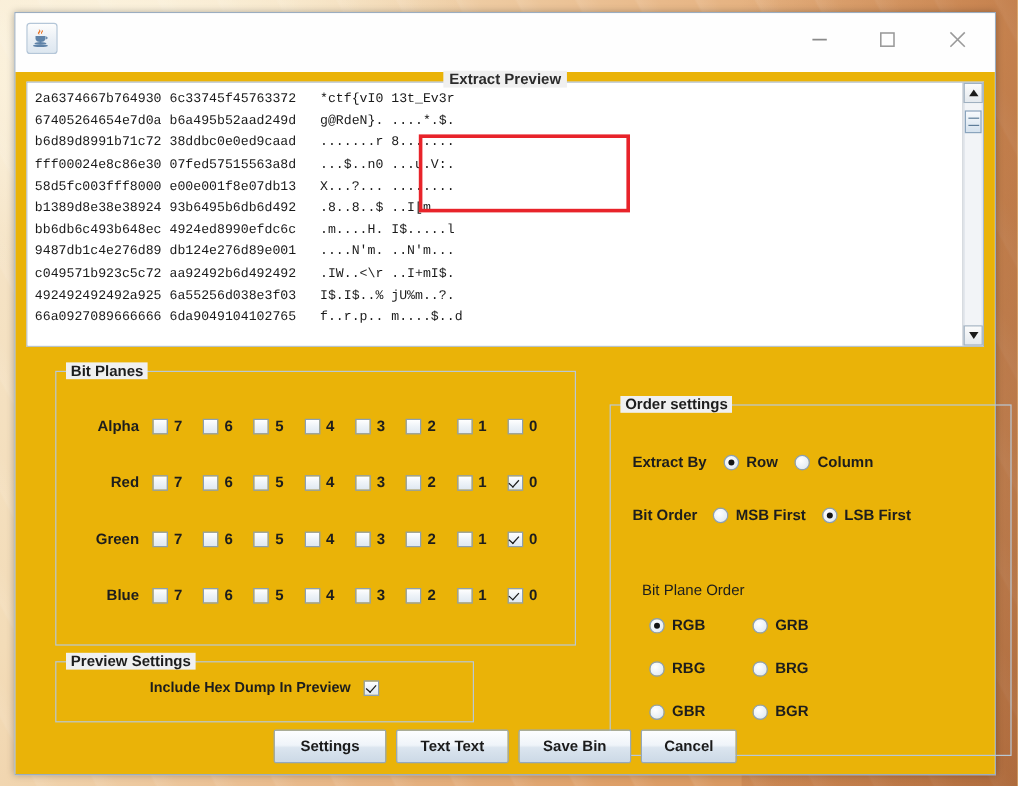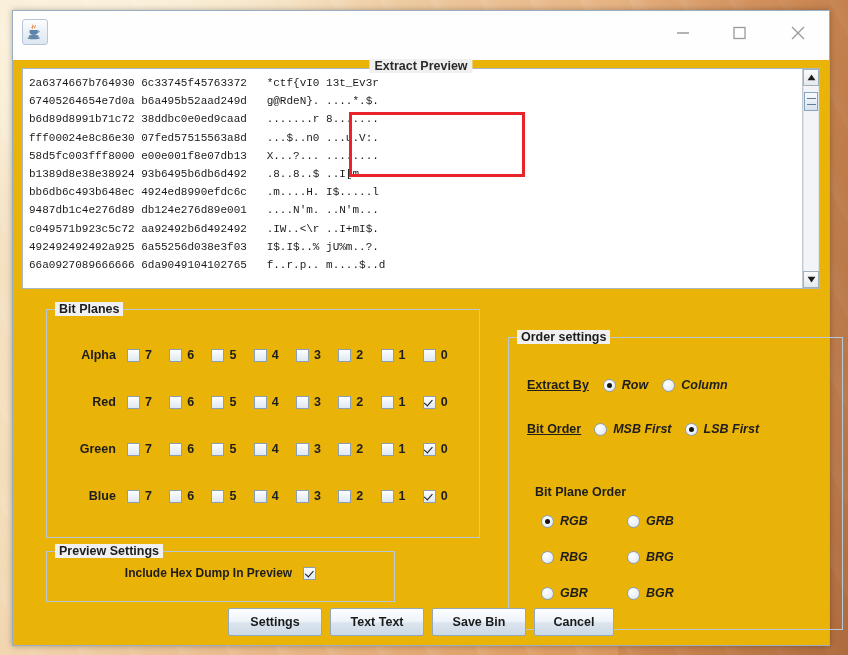--- a/index.html
+++ b/index.html
@@ -214,28 +214,28 @@
     background: radial-gradient(circle at 38% 34%, #ffffff 0%, #eaf0f6 58%, #d6e0ea 100%);
     box-sizing: border-box;
     display: flex; align-items: center; justify-content: center;
     flex: none;
   }
   .rdo.checked::after {
     content: ""; display: block;
     width: 5px; height: 5px; border-radius: 50%;
     background: #151515;
   }
-  .opt { display: flex; align-items: center; gap: 6px; font-style: italic; }
+  .opt { display: flex; align-items: center; gap: 6px; }
   .opt .otext { font-size: 12.5px; font-weight: bold; color: #1d1d1d; white-space: nowrap; }
 
-  .row-label { font-size: 12.5px; font-weight: bold; color: #1d1d1d; white-space: nowrap; text-decoration: underline; }
+  .row-label { font-size: 12.5px; font-weight: bold; color: #1d1d1d; white-space: nowrap; }
 
   #os-extract { position: absolute; left: 18px; top: 40px; display: flex; align-items: center; gap: 14px; }
   #os-bitorder { position: absolute; left: 18px; top: 84px; display: flex; align-items: center; gap: 13px; }
-  #os-bpo-title { position: absolute; left: 26px; top: 147px; font-size: 12.5px; font-weight: bold; color: #1d1d1d; }
+  #os-bpo-title { position: absolute; left: 26px; top: 147px; font-size: 12.5px; font-weight: normal; color: #1d1d1d; }
   #os-bpo-grid {
     position: absolute; left: 32px; top: 176px;
     display: grid; grid-template-columns: 86px 86px; row-gap: 22px;
   }
 
   #ps-row { position: absolute; left: 0; right: 0; top: 14px; display: flex; align-items: center; justify-content: center; gap: 11px; }
   #ps-row .pslabel { font-size: 12px; font-weight: bold; color: #1d1d1d; }
 
   
   .buttonbar {

